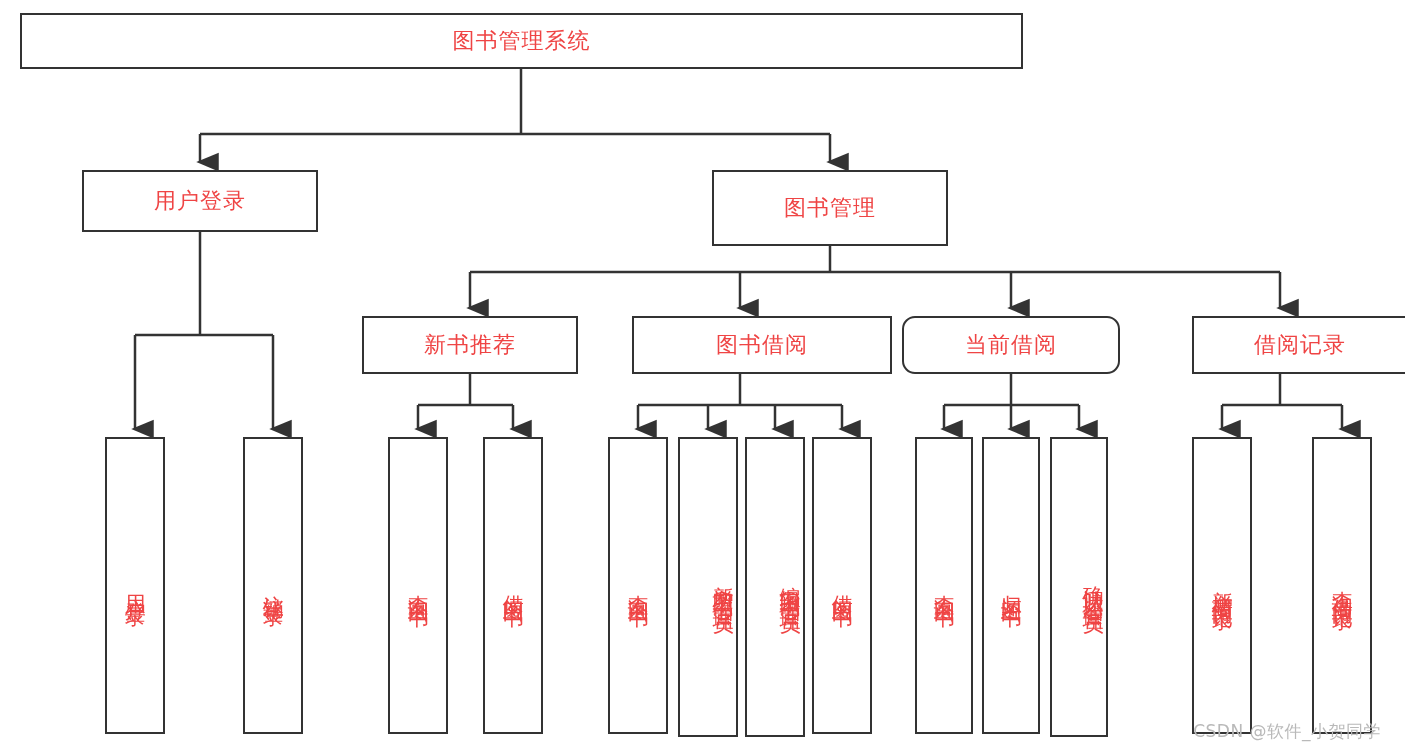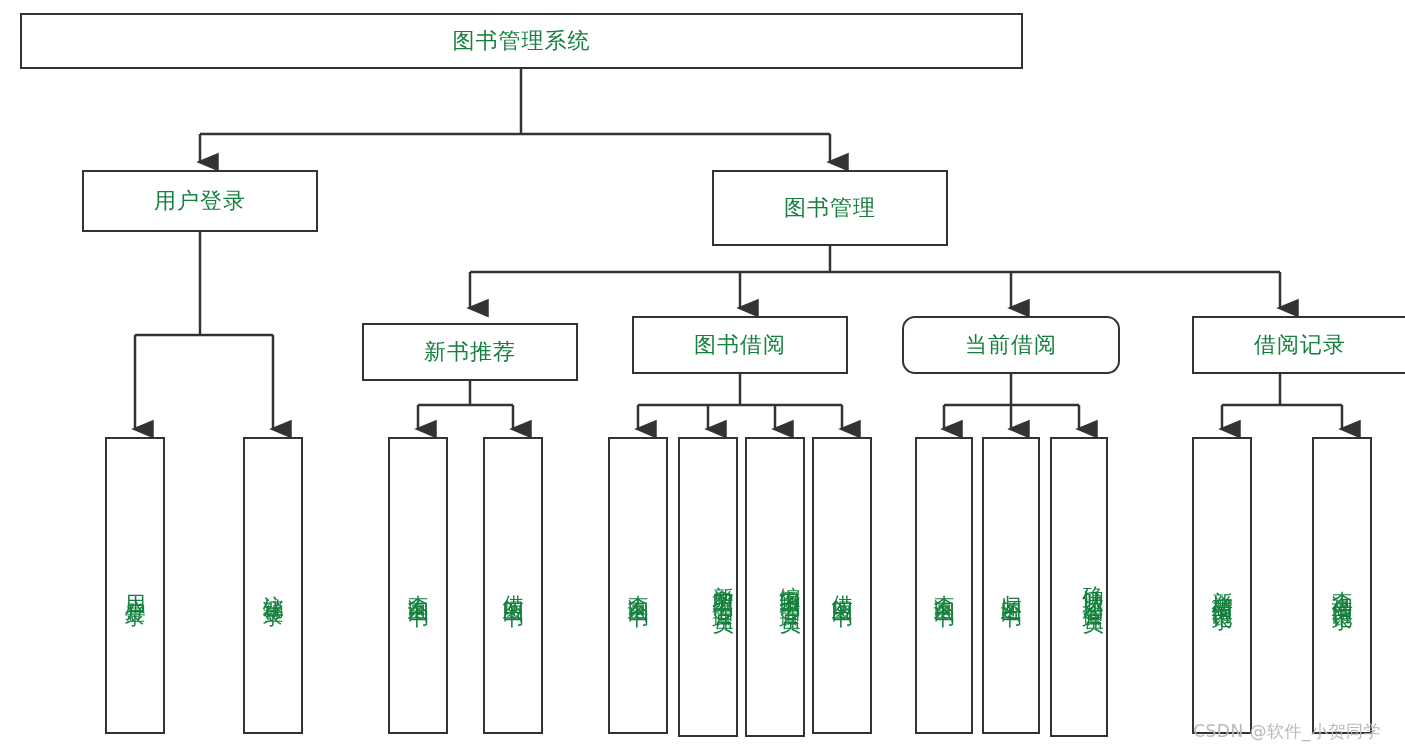--- a/index.html
+++ b/index.html
@@ -27,21 +27,21 @@
   }
   .node {
     position: absolute;
     box-sizing: border-box;
     background: #ffffff;
     border: 2.5px solid #333333;
     display: flex;
     align-items: center;
     justify-content: center;
     text-align: center;
-    color: #15803d;
+    color: #ef4444;
   }
   .node.horiz {
     font-size: 22px;
     line-height: 1.2;
     letter-spacing: 1px;
   }
   .node.vert {
     writing-mode: vertical-rl;
     text-orientation: upright;
     font-size: 21px;
@@ -130,24 +130,24 @@
     <span>图书管理系统</span>
   </div>
 
   <div class="node horiz" style="left:82px; top:170px; width:236px; height:62px;">
     <span>用户登录</span>
   </div>
   <div class="node horiz" style="left:712px; top:170px; width:236px; height:76px;">
     <span>图书管理</span>
   </div>
 
-  <div class="node horiz" style="left:362px; top:316px; width:216px; height:58px;margin-top:7px;">
+  <div class="node horiz" style="left:362px; top:316px; width:216px; height:58px;">
     <span>新书推荐</span>
   </div>
-  <div class="node horiz" style="left:632px; top:316px; width:216px; height:58px;">
+  <div class="node horiz" style="left:632px; top:316px; width:260px; height:58px;">
     <span>图书借阅</span>
   </div>
   <div class="node horiz" style="left:902px; top:316px; width:218px; height:58px;border-radius:13px;">
     <span>当前借阅</span>
   </div>
   <div class="node horiz" style="left:1172px; top:316px; width:216px; height:58px;margin-left:20px;">
     <span>借阅记录</span>
   </div>
 
   <div class="node vert" style="left:105px; top:437px; width:60px; height:297px; align-items:center;">

